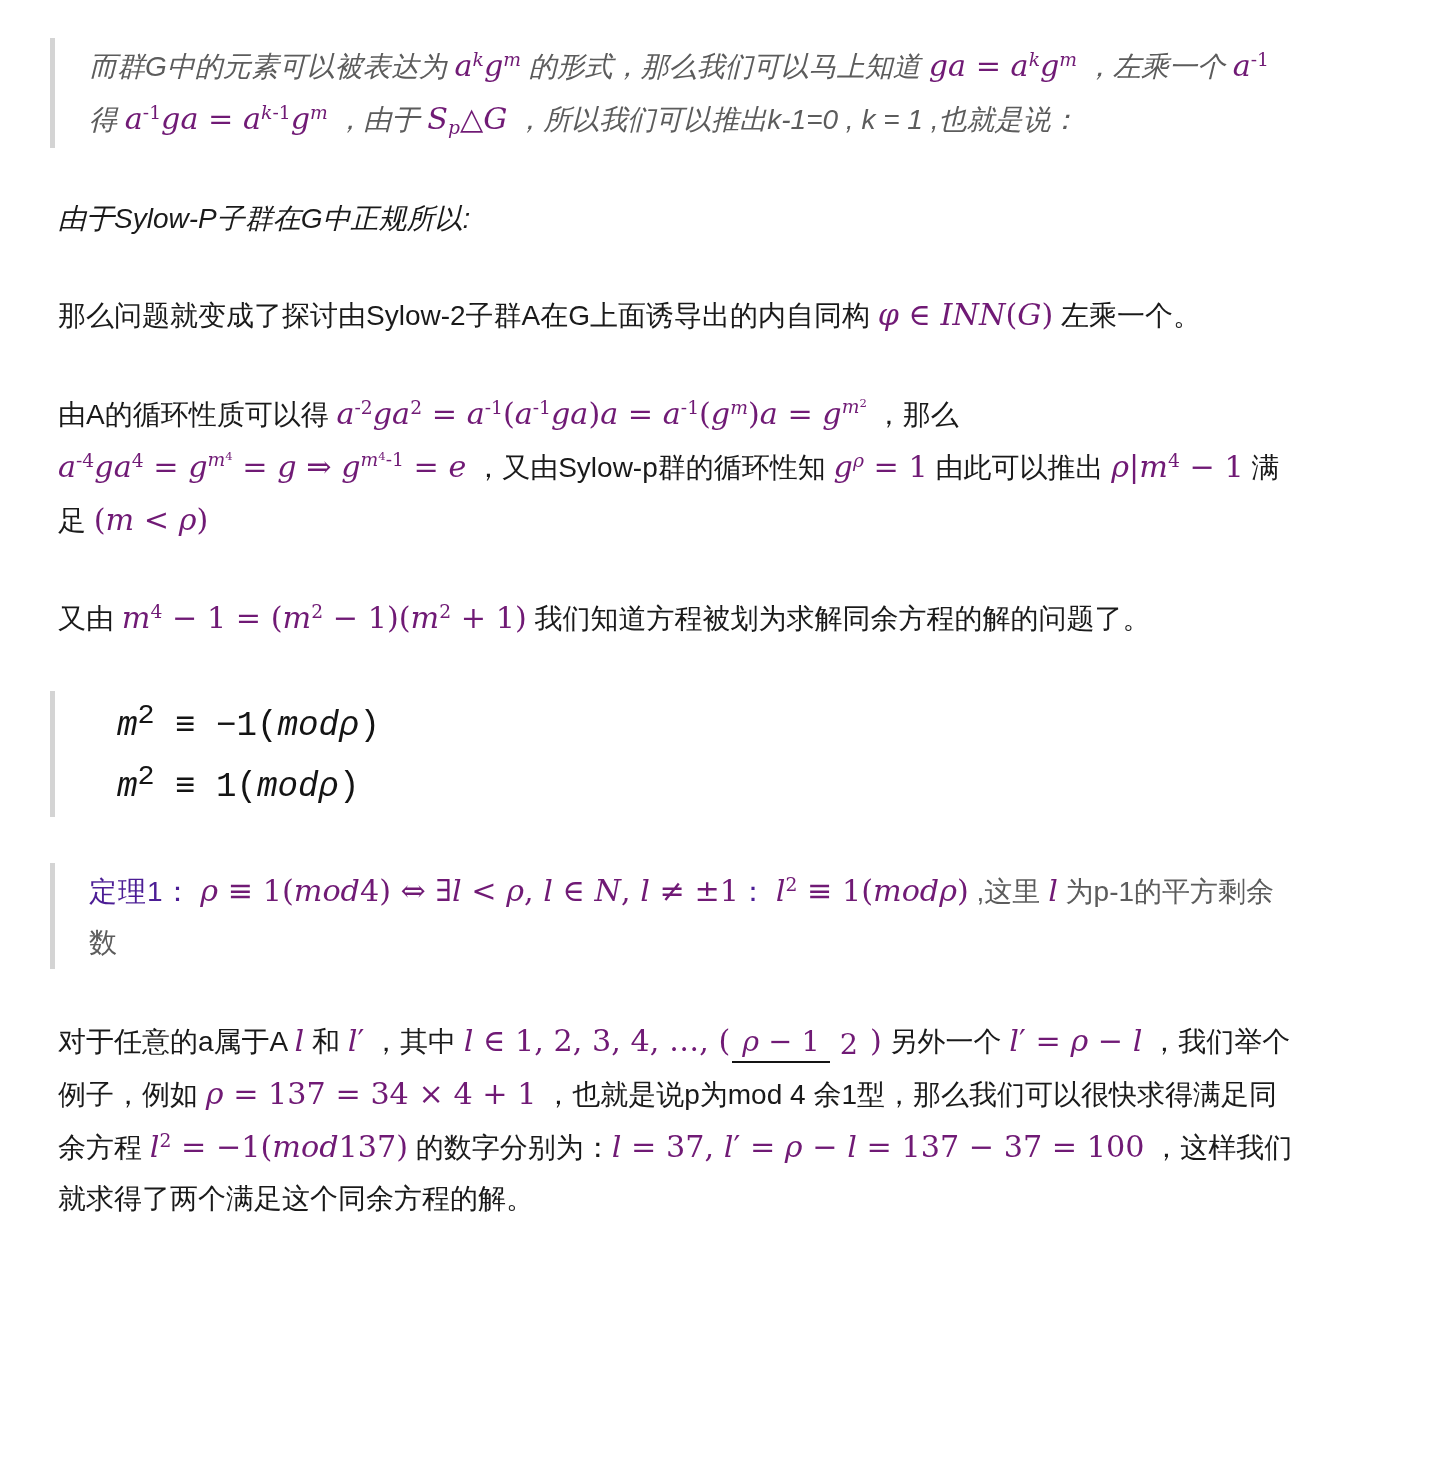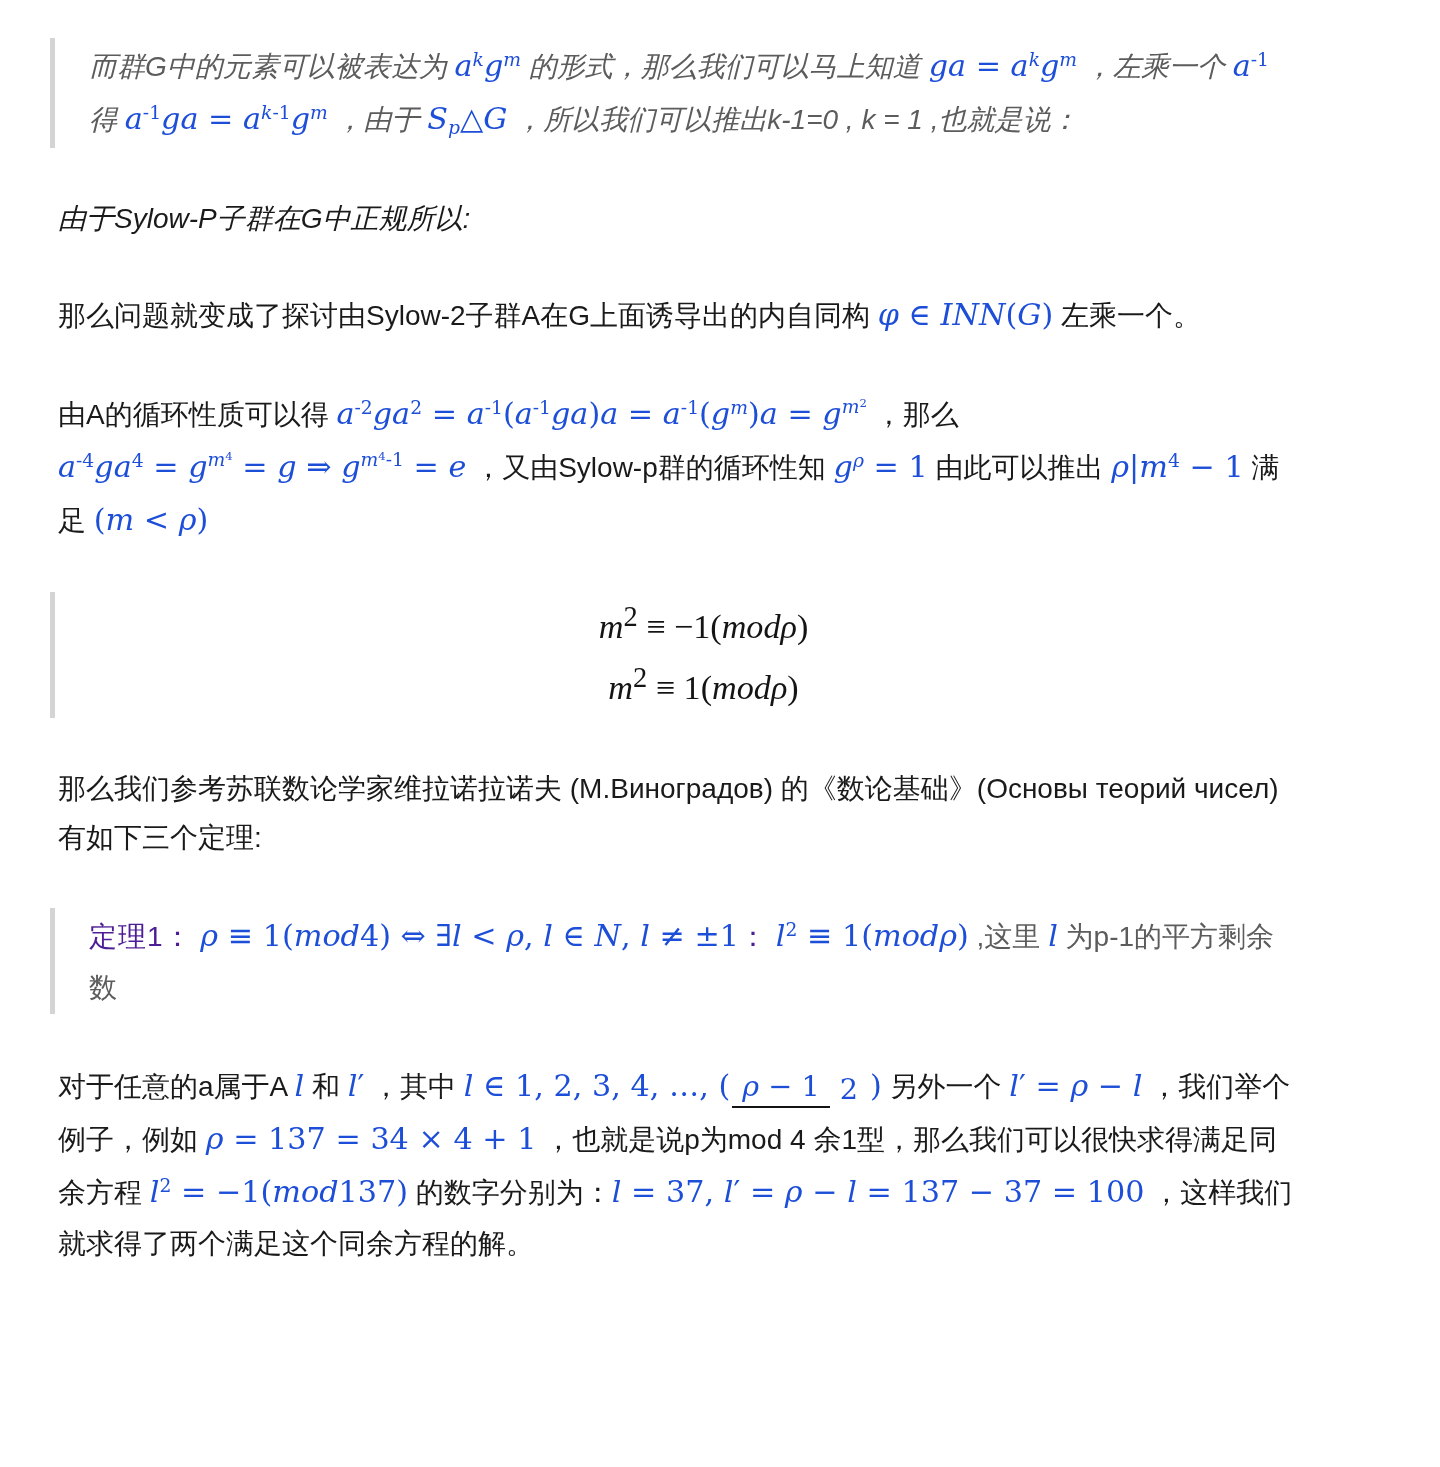--- a/index.html
+++ b/index.html
@@ -21,42 +21,41 @@
   .quote{
     margin:0 0 46px 0;
     padding:2px 10px 2px 34px;
     border-left:5px solid #d4d4d4;
     color:#5c5c5c;
   }
   .italic{font-style:italic;}
   .math{
     font-family:"DejaVu Serif","DejaVu Sans",serif;
     font-style:normal;
-    color:#1d4ed8;
+    color:#701a75;
     font-size:1.08em;
     white-space:nowrap;
   }
   .math i{font-style:italic;}
   .math sup,.math sub{font-size:0.62em;line-height:0;}
   .math sup{vertical-align:0.55em;}
   .math sub{vertical-align:-0.25em;}
   .bold-label{
     font-weight:normal;
     font-style:normal;
     color:#4c1d95;
     letter-spacing:1px;
   }
   .quote-math{color:#141414;}
   .dm-line{
-    font-family:Liberation Serif, serif;
+    font-family:Liberation Mono, monospace;
     font-size:1.22em;
     line-height:1.6;
     padding-left:28px;
     white-space:nowrap;
-    text-align:center;
   }
   .frac{
     display:inline-flex;
     flex-direction:row;
     align-items:center;
     vertical-align:middle;
     line-height:1.2;
     font-size:0.95em;
     margin:0 2px;
   }
@@ -65,24 +64,24 @@
 </style>
 </head>
 <body>
 
 <main class="page">
   <div id="blocks-root">
       <blockquote class="quote italic"><span>而群G中的元素可以被表达为 </span><span class="math"><i>a</i><sup><i>k</i></sup><i>g</i><sup><i>m</i></sup></span><span> 的形式，那么我们可以马上知道 </span><span class="math"><i>g</i><i>a</i> = <i>a</i><sup><i>k</i></sup><i>g</i><sup><i>m</i></sup></span><span> ，左乘一个 </span><span class="math"><i>a</i><sup>-1</sup></span><span> 得 </span><span class="math"><i>a</i><sup>-1</sup><i>g</i><i>a</i> = <i>a</i><sup><i>k</i>-1</sup><i>g</i><sup><i>m</i></sup></span><span> ，由于 </span><span class="math"><i>S</i><sub><i>p</i></sub>△<i>G</i></span><span> ，所以我们可以推出k-1=0 , k = 1 ,也就是说：</span></blockquote>
       <p class="para italic"><span>由于Sylow-P子群在G中正规所以:</span></p>
       <p class="para"><span>那么问题就变成了探讨由Sylow-2子群A在G上面诱导出的内自同构 </span><span class="math"><i>φ</i> ∈ <i>I</i><i>N</i><i>N</i>(<i>G</i>)</span><span> 左乘一个。</span></p>
       <p class="para"><span>由A的循环性质可以得 </span><span class="math"><i>a</i><sup>-2</sup><i>g</i><i>a</i><sup>2</sup> = <i>a</i><sup>-1</sup>(<i>a</i><sup>-1</sup><i>g</i><i>a</i>)<i>a</i> = <i>a</i><sup>-1</sup>(<i>g</i><sup><i>m</i></sup>)<i>a</i> = <i>g</i><sup><i>m</i><sup>2</sup></sup></span><span> ，那么 </span><span class="math"><i>a</i><sup>-4</sup><i>g</i><i>a</i><sup>4</sup> = <i>g</i><sup><i>m</i><sup>4</sup></sup> = <i>g</i> ⇒ <i>g</i><sup><i>m</i><sup>4</sup>-1</sup> = <i>e</i></span><span> ，又由Sylow-p群的循环性知 </span><span class="math"><i>g</i><sup><i>ρ</i></sup> = 1</span><span> 由此可以推出 </span><span class="math"><i>ρ</i>|<i>m</i><sup>4</sup> − 1</span><span> 满足 </span><span class="math">(<i>m</i> &lt; <i>ρ</i>)</span></p>
+      <p class="para"><span>又由 </span><span class="math"><i>m</i><sup>4</sup> − 1 = (<i>m</i><sup>2</sup> − 1)(<i>m</i><sup>2</sup> + 1)</span><span> 我们知道方程被划为求解同余方程的解的问题了。</span></p>
       <blockquote class="quote quote-math">
         <div class="dm-line"><i>m</i><sup>2</sup> ≡ −1(<i>m</i><i>o</i><i>d</i><i>ρ</i>)</div>
         <div class="dm-line"><i>m</i><sup>2</sup> ≡ 1(<i>m</i><i>o</i><i>d</i><i>ρ</i>)</div>
       </blockquote>
-      <p class="para"><span>那么我们参考苏联数论学家维拉诺拉诺夫 (М.Виноградов) 的《数论基础》(Основы теорий чисел) 有如下三个定理:</span></p>
       <blockquote class="quote"><strong class="bold-label">定理1：</strong><span>  </span><span class="math"><i>ρ</i> ≡ 1(<i>m</i><i>o</i><i>d</i>4) ⇔ ∃<i>l</i> &lt; <i>ρ</i>, <i>l</i> ∈ <i>N</i>, <i>l</i> ≠ ±1</span><strong class="bold-label">：</strong><span> </span><span class="math"><i>l</i><sup>2</sup> ≡ 1(<i>m</i><i>o</i><i>d</i><i>ρ</i>)</span><span> ,这里 </span><span class="math"><i>l</i></span><span> 为p-1的平方剩余数</span></blockquote>
       <p class="para"><span>对于任意的a属于A </span><span class="math"><i>l</i></span><span> 和 </span><span class="math"><i>l</i>′</span><span> ，其中 </span><span class="math"><i>l</i> ∈ 1, 2, 3, 4, …, (</span><span class="math"><span class="frac">
             <span class="num"><i>ρ</i> − 1</span>
             <span class="den">2</span>
           </span></span><span class="math">)</span><span> 另外一个 </span><span class="math"><i>l</i>′ = <i>ρ</i> − <i>l</i></span><span> ，我们举个例子，例如 </span><span class="math"><i>ρ</i> = 137 = 34 × 4 + 1</span><span> ，也就是说p为mod 4 余1型，那么我们可以很快求得满足同余方程 </span><span class="math"><i>l</i><sup>2</sup> = −1(<i>m</i><i>o</i><i>d</i>137)</span><span> 的数字分别为：</span><span class="math"><i>l</i> = 37, <i>l</i>′ = <i>ρ</i> − <i>l</i> = 137 − 37 = 100</span><span> ，这样我们就求得了两个满足这个同余方程的解。</span></p>
     </div>
 </main>
 
 </body></html>

